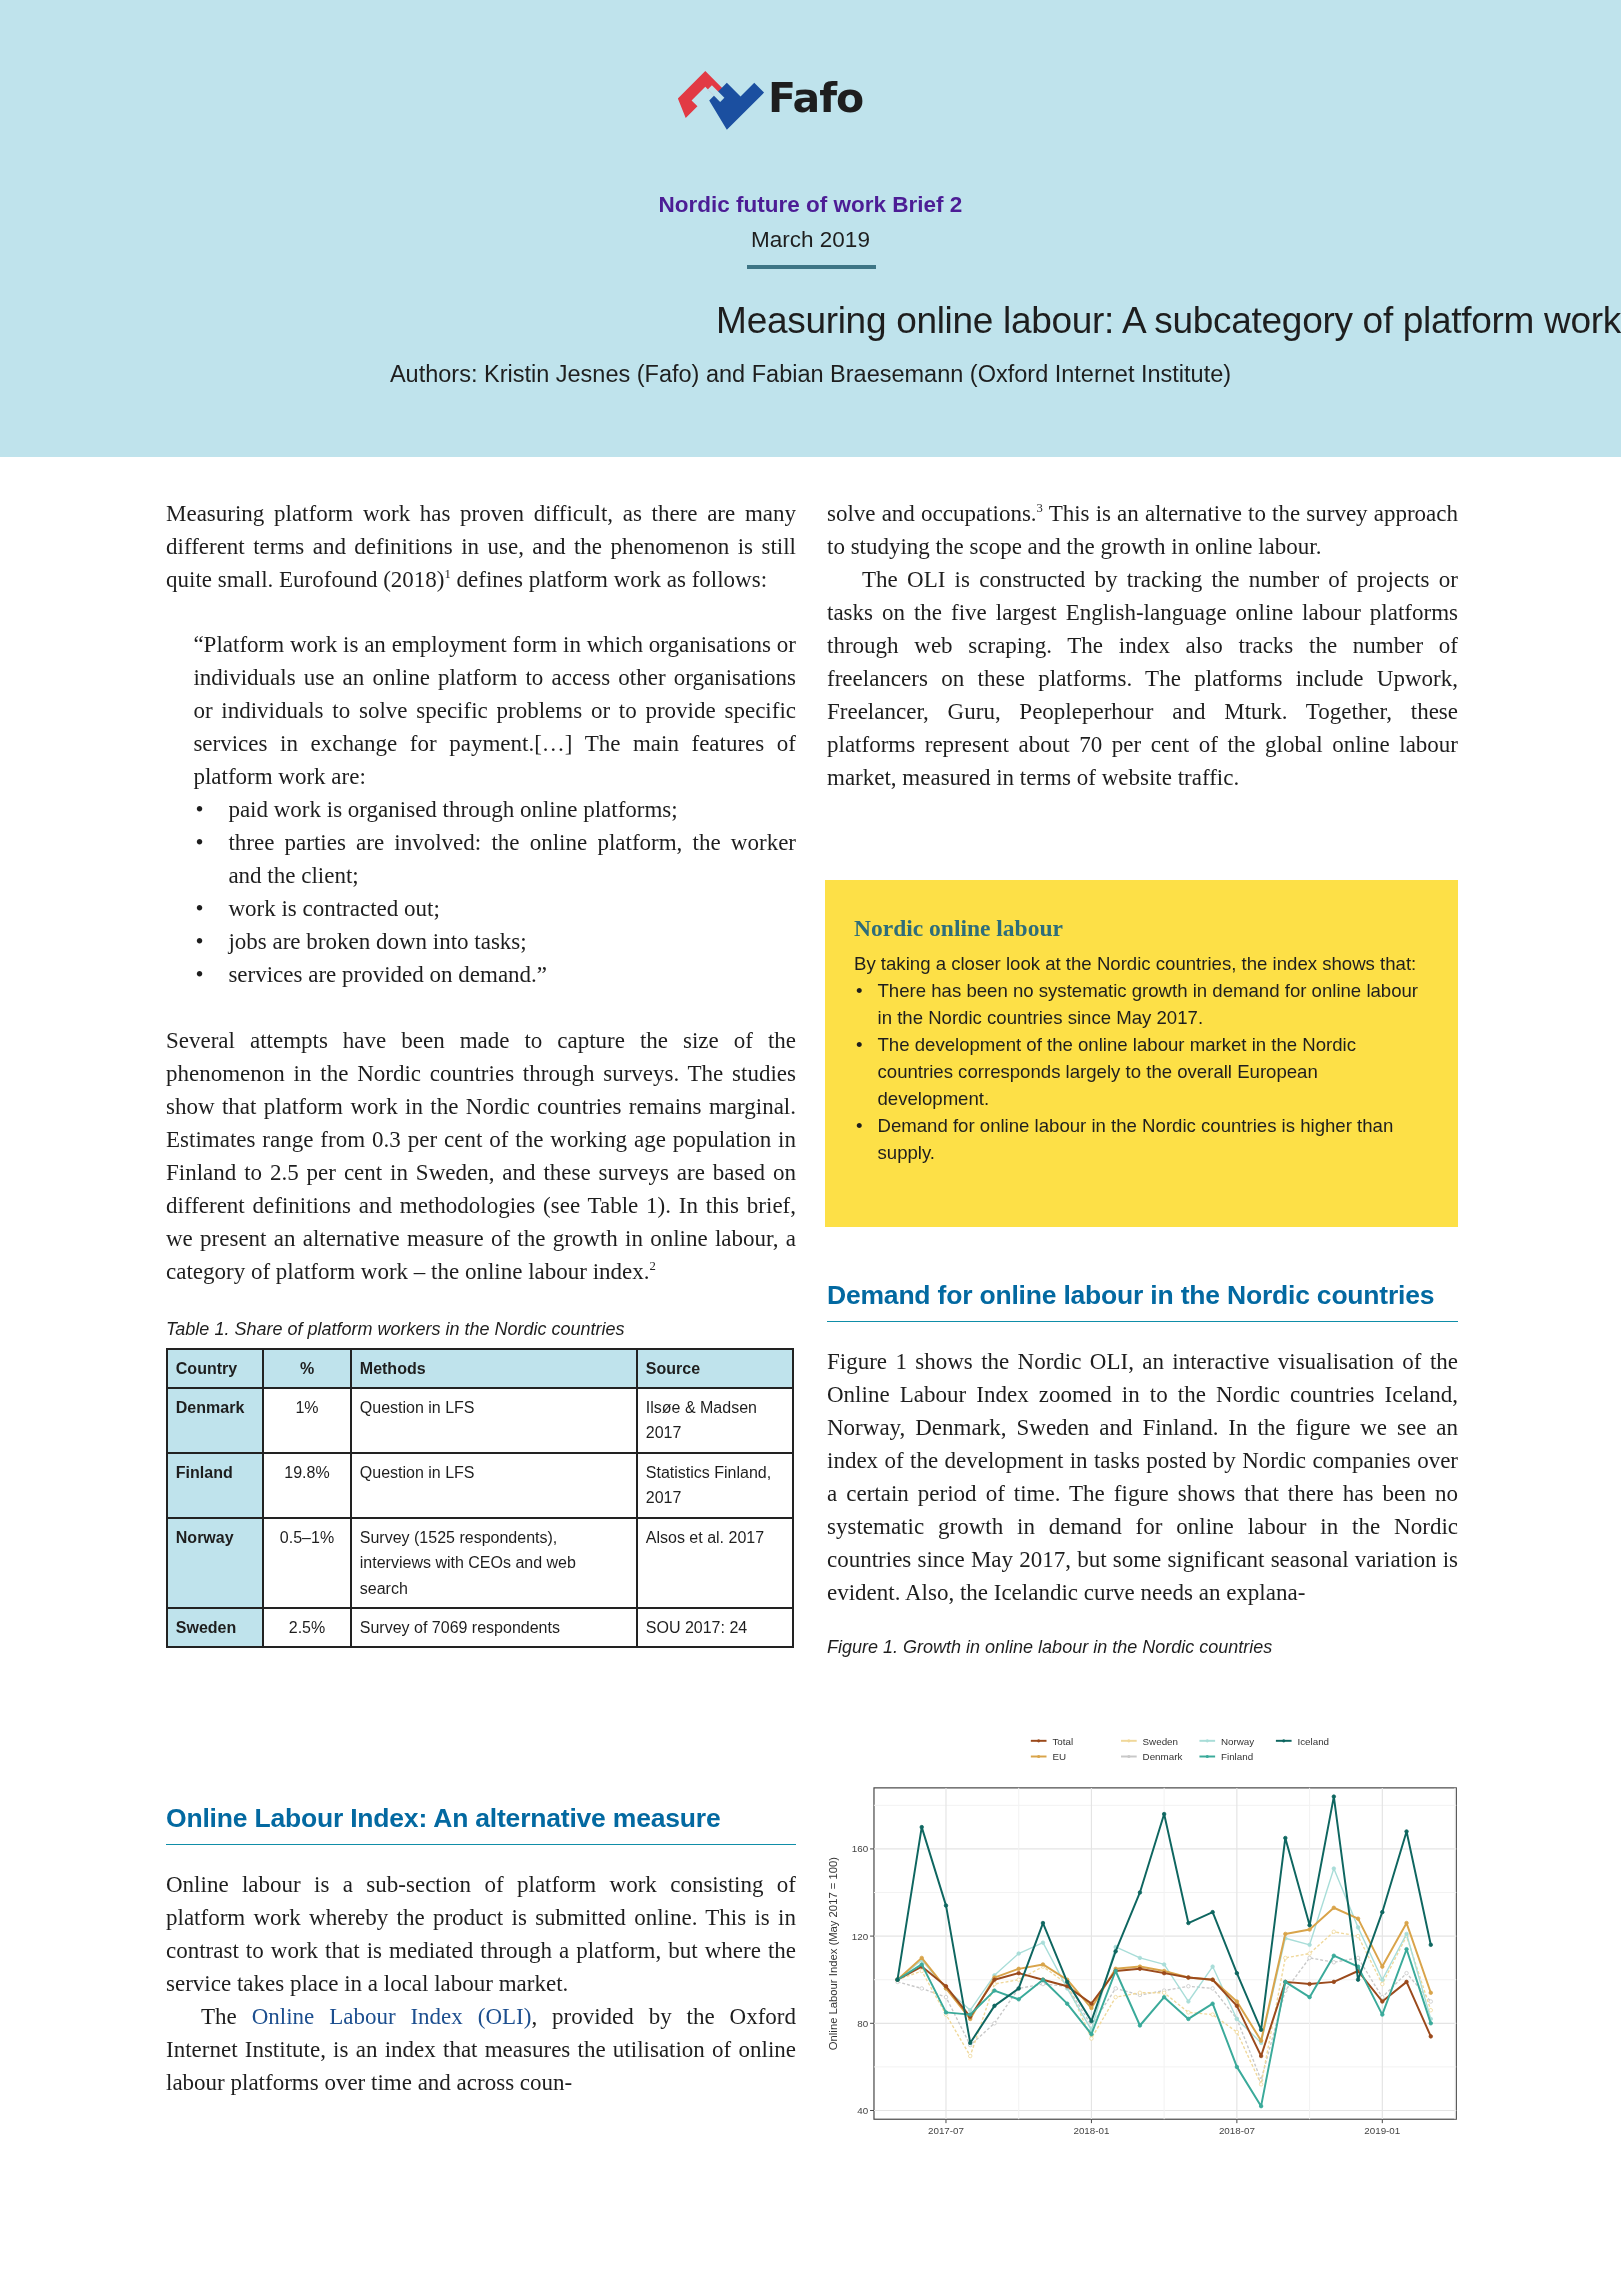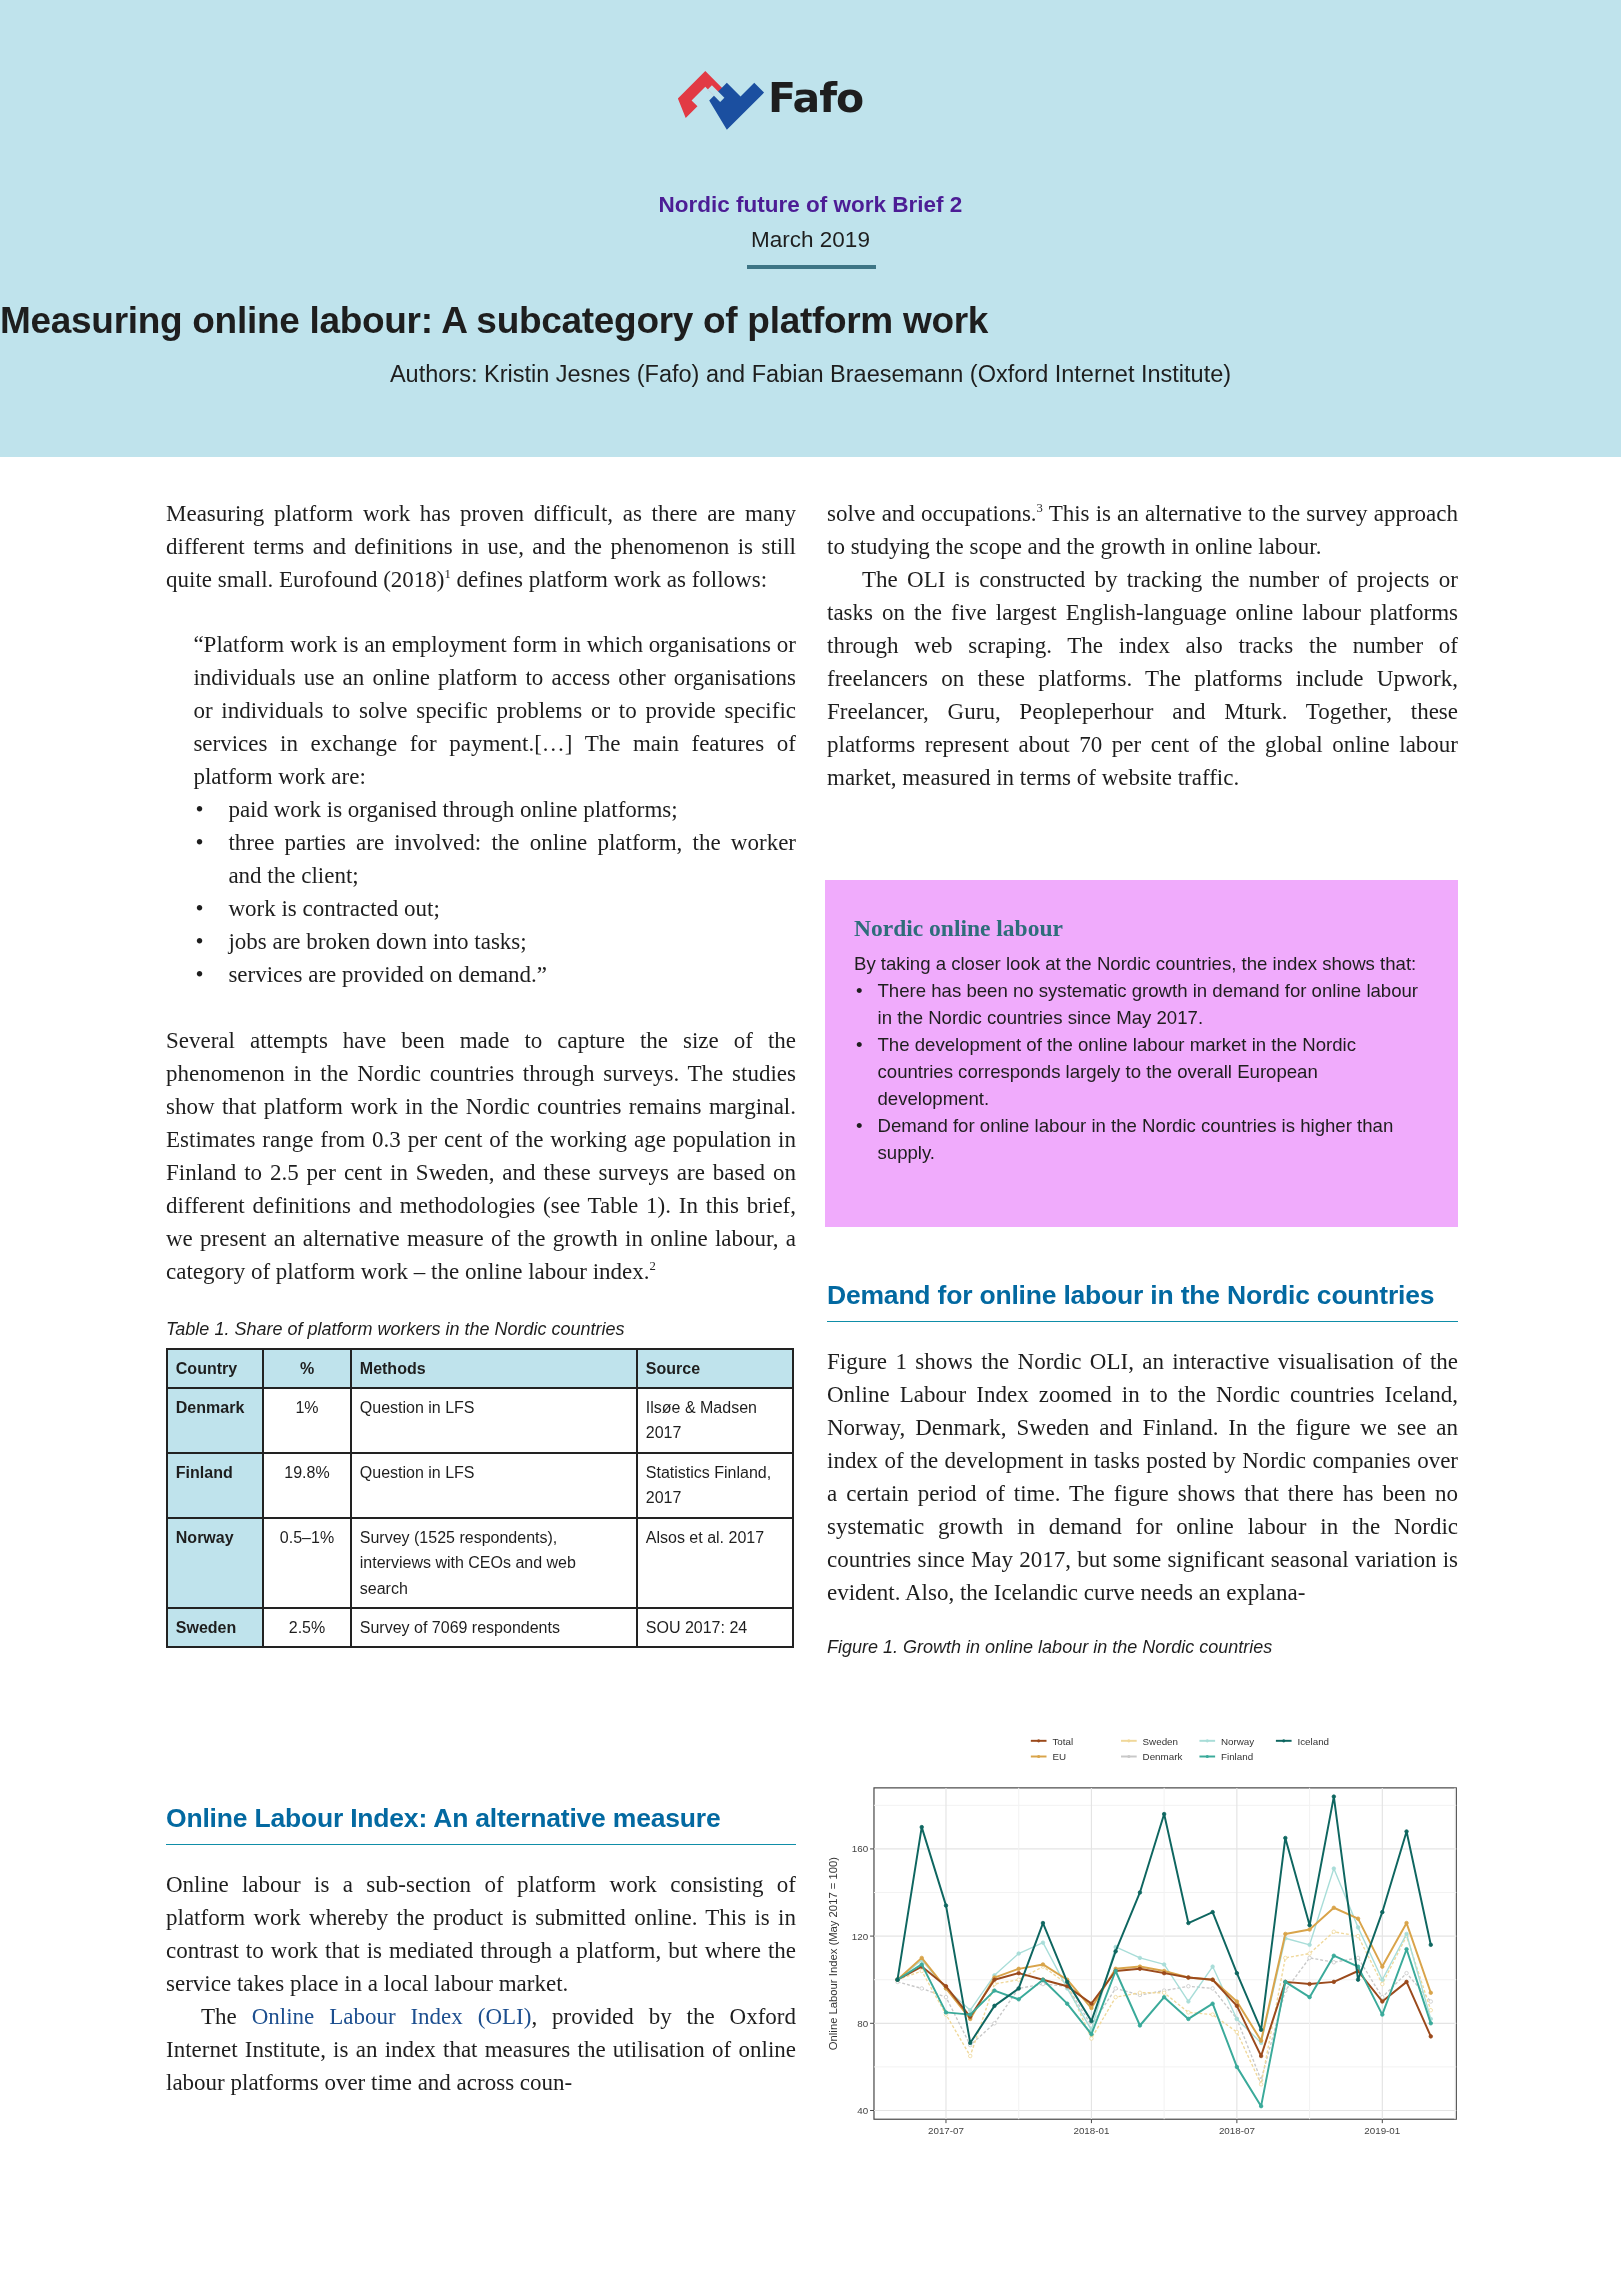--- a/index.html
+++ b/index.html
@@ -7,21 +7,21 @@
   body { position: relative; font-family: "Liberation Serif", "DejaVu Serif", serif; color: #1e1e1e; }
 
   .header-band { position: absolute; left: 0; top: 0; width: 1621px; height: 457px; background: #bfe3ec; }
   .logo { position: absolute; left: 672px; top: 63px; height: 69px; display: flex; align-items: center; }
   .logo svg { width: 94px; height: 69px; }
   .logo-text { font-family: "DejaVu Sans", sans-serif; font-weight: bold; font-size: 41px; color: #1e1e1e; margin-left: 2px; letter-spacing: -1px; }
 
   .series-title { position: absolute; left: 0; width: 1621px; top: 192px; text-align: center; font-family: "Liberation Sans", sans-serif; font-weight: bold; font-size: 22.5px; color: #4c1d95; }
   .series-date { position: absolute; left: 0; width: 1621px; top: 227px; text-align: center; font-family: "Liberation Sans", sans-serif; font-size: 22.5px; color: #1e1e1e; }
   .date-rule { position: absolute; left: 747px; top: 265px; width: 129px; height: 3.9px; background: #3d7585; }
-  .main-title { position: absolute; left: 0; width: 1621px; top: 300px; text-align: left; font-family: "Liberation Sans", sans-serif; font-weight: bold; font-size: 37px; color: #1e1e1e; letter-spacing: -0.3px; }
+  .main-title { position: absolute; left: 0; width: 1621px; top: 300px; text-align: right; font-family: "Liberation Sans", sans-serif; font-weight: normal; font-size: 37px; color: #1e1e1e; letter-spacing: -0.3px; }
   .authors { position: absolute; left: 0; width: 1621px; top: 361px; text-align: center; font-family: "Liberation Sans", sans-serif; font-size: 23.5px; color: #1e1e1e; }
 
   .col { position: absolute; width: 630px; }
   .col-left { left: 166px; }
   .col-right { left: 827px; width: 631px; }
 
   p.body { font-size: 23px; line-height: 33px; text-align: justify; hyphens: manual; }
   p.indent { text-indent: 35px; }
   sup { font-size: 12.7px; vertical-align: super; line-height: 0; }
   a.link { color: #1d4f8f; text-decoration: none; }
@@ -35,21 +35,21 @@
   .section-heading { font-family: "Liberation Sans", sans-serif; font-weight: bold; font-size: 26.5px; color: #0369a1; padding-bottom: 9.8px; border-bottom: 1.5px solid #0f8ea8; letter-spacing: -0.2px; }
 
   .table-caption { font-family: "Liberation Sans", sans-serif; font-style: italic; font-size: 18px; color: #1e1e1e; }
   table.share { border-collapse: collapse; width: 628px; font-family: "Liberation Sans", sans-serif; font-size: 16px; border: 2.9px solid #222; }
   table.share th, table.share td { border: 2px solid #222; vertical-align: top; padding: 5.9px 7.8px 5.9px 7.8px; line-height: 25.5px; }
   table.share thead th { background: #bfe3ec; font-weight: bold; text-align: left; height: 35px; }
   table.share td.country { background: #bfe3ec; font-weight: bold; width: 78px; }
   table.share td.pct { text-align: center; width: 67px; }
   table.share th.pct-h { text-align: center; }
 
-  .factbox { position: absolute; left: 825px; top: 880px; width: 633px; height: 347px; background: #f0abfc; padding: 35px 27.4px 0 29px; font-family: "Liberation Sans", sans-serif; }
+  .factbox { position: absolute; left: 825px; top: 880px; width: 633px; height: 347px; background: #fde047; padding: 35px 27.4px 0 29px; font-family: "Liberation Sans", sans-serif; }
   .factbox h3 { font-family: "Liberation Serif", serif; font-weight: bold; font-size: 23.5px; color: #2e6d7a; margin-bottom: 7.8px; }
   .factbox p { font-size: 18.6px; line-height: 27px; color: #1e1e1e; }
   .factbox ul { list-style: none; }
   .factbox li { position: relative; padding-left: 23.5px; font-size: 18.6px; line-height: 27px; }
   .factbox li::before { content: "•"; position: absolute; left: 2px; }
 
   .fig-caption { font-family: "Liberation Sans", sans-serif; font-style: italic; font-size: 18px; color: #1e1e1e; }
 
   .chart { position: absolute; left: 823px; top: 1725px; width: 647px; height: 412px; }
   .chart svg text { font-family: "Liberation Sans", sans-serif; }

